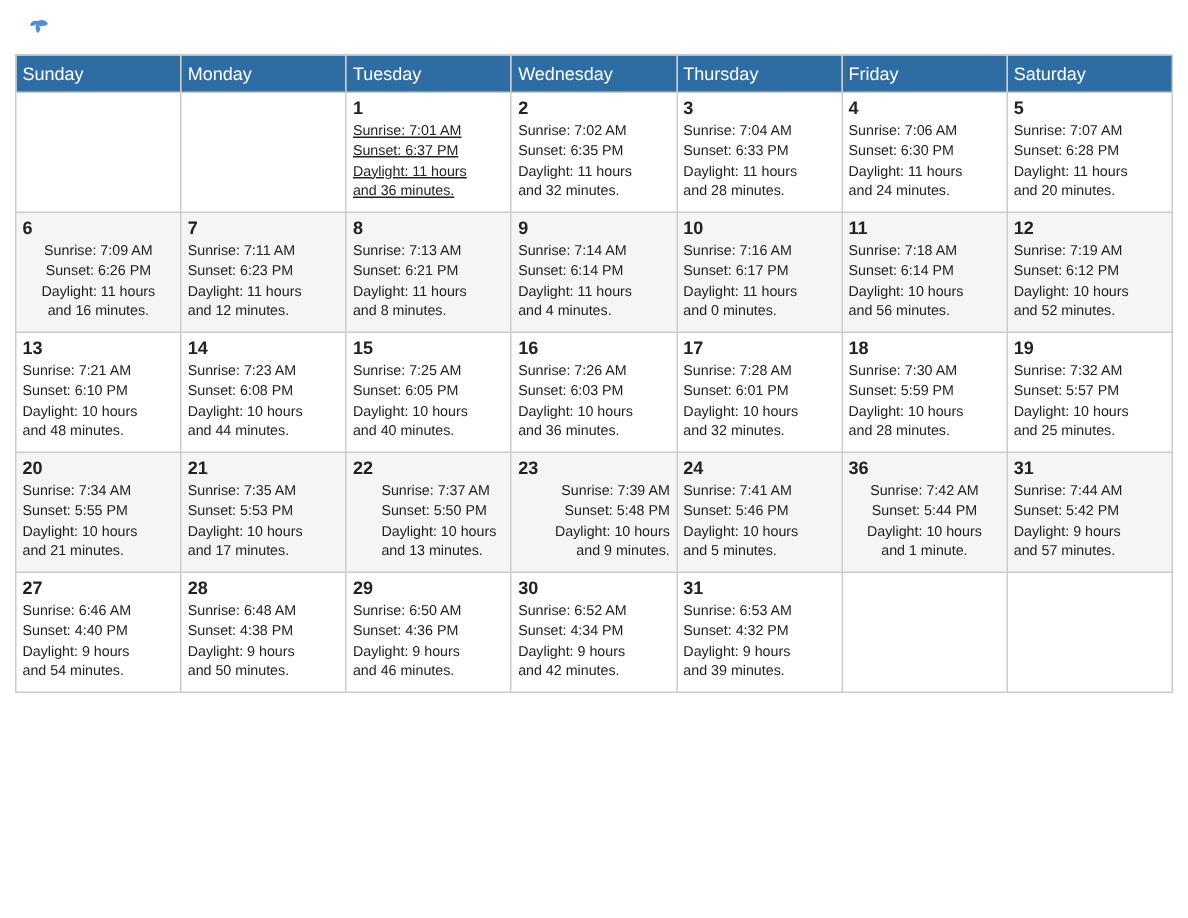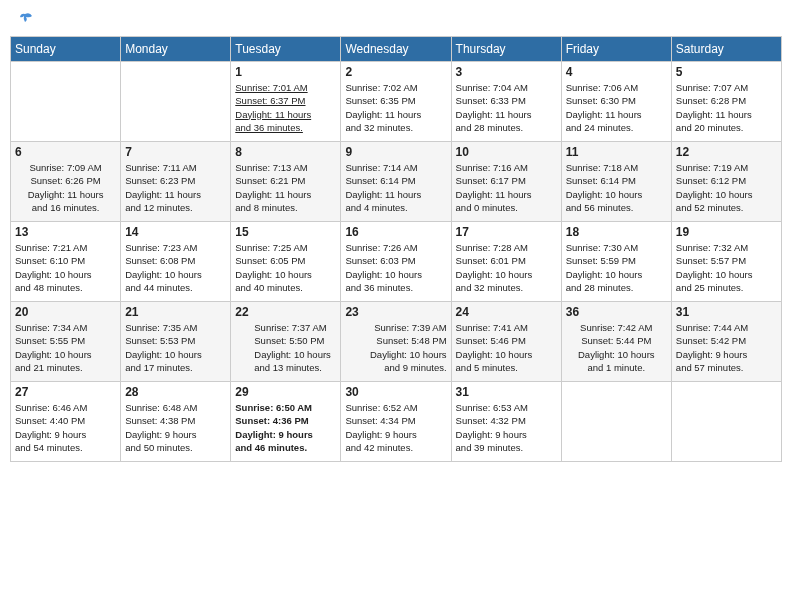--- a/index.html
+++ b/index.html
@@ -304,21 +304,21 @@
         </td>
         <td>
           <span class="day-num">28</span>
           <div class="cell-content" style="white-space: pre-line;">Sunrise: 6:48 AM
 Sunset: 4:38 PM
 Daylight: 9 hours
 and 50 minutes.</div>
         </td>
         <td>
           <span class="day-num">29</span>
-          <div class="cell-content" style="white-space: pre-line; font-weight: bold;">Sunrise: 6:50 AM
+          <div class="cell-content" style="white-space: pre-line;">Sunrise: 6:50 AM
 Sunset: 4:36 PM
 Daylight: 9 hours
 and 46 minutes.</div>
         </td>
         <td>
           <span class="day-num">30</span>
           <div class="cell-content" style="white-space: pre-line;">Sunrise: 6:52 AM
 Sunset: 4:34 PM
 Daylight: 9 hours
 and 42 minutes.</div>

